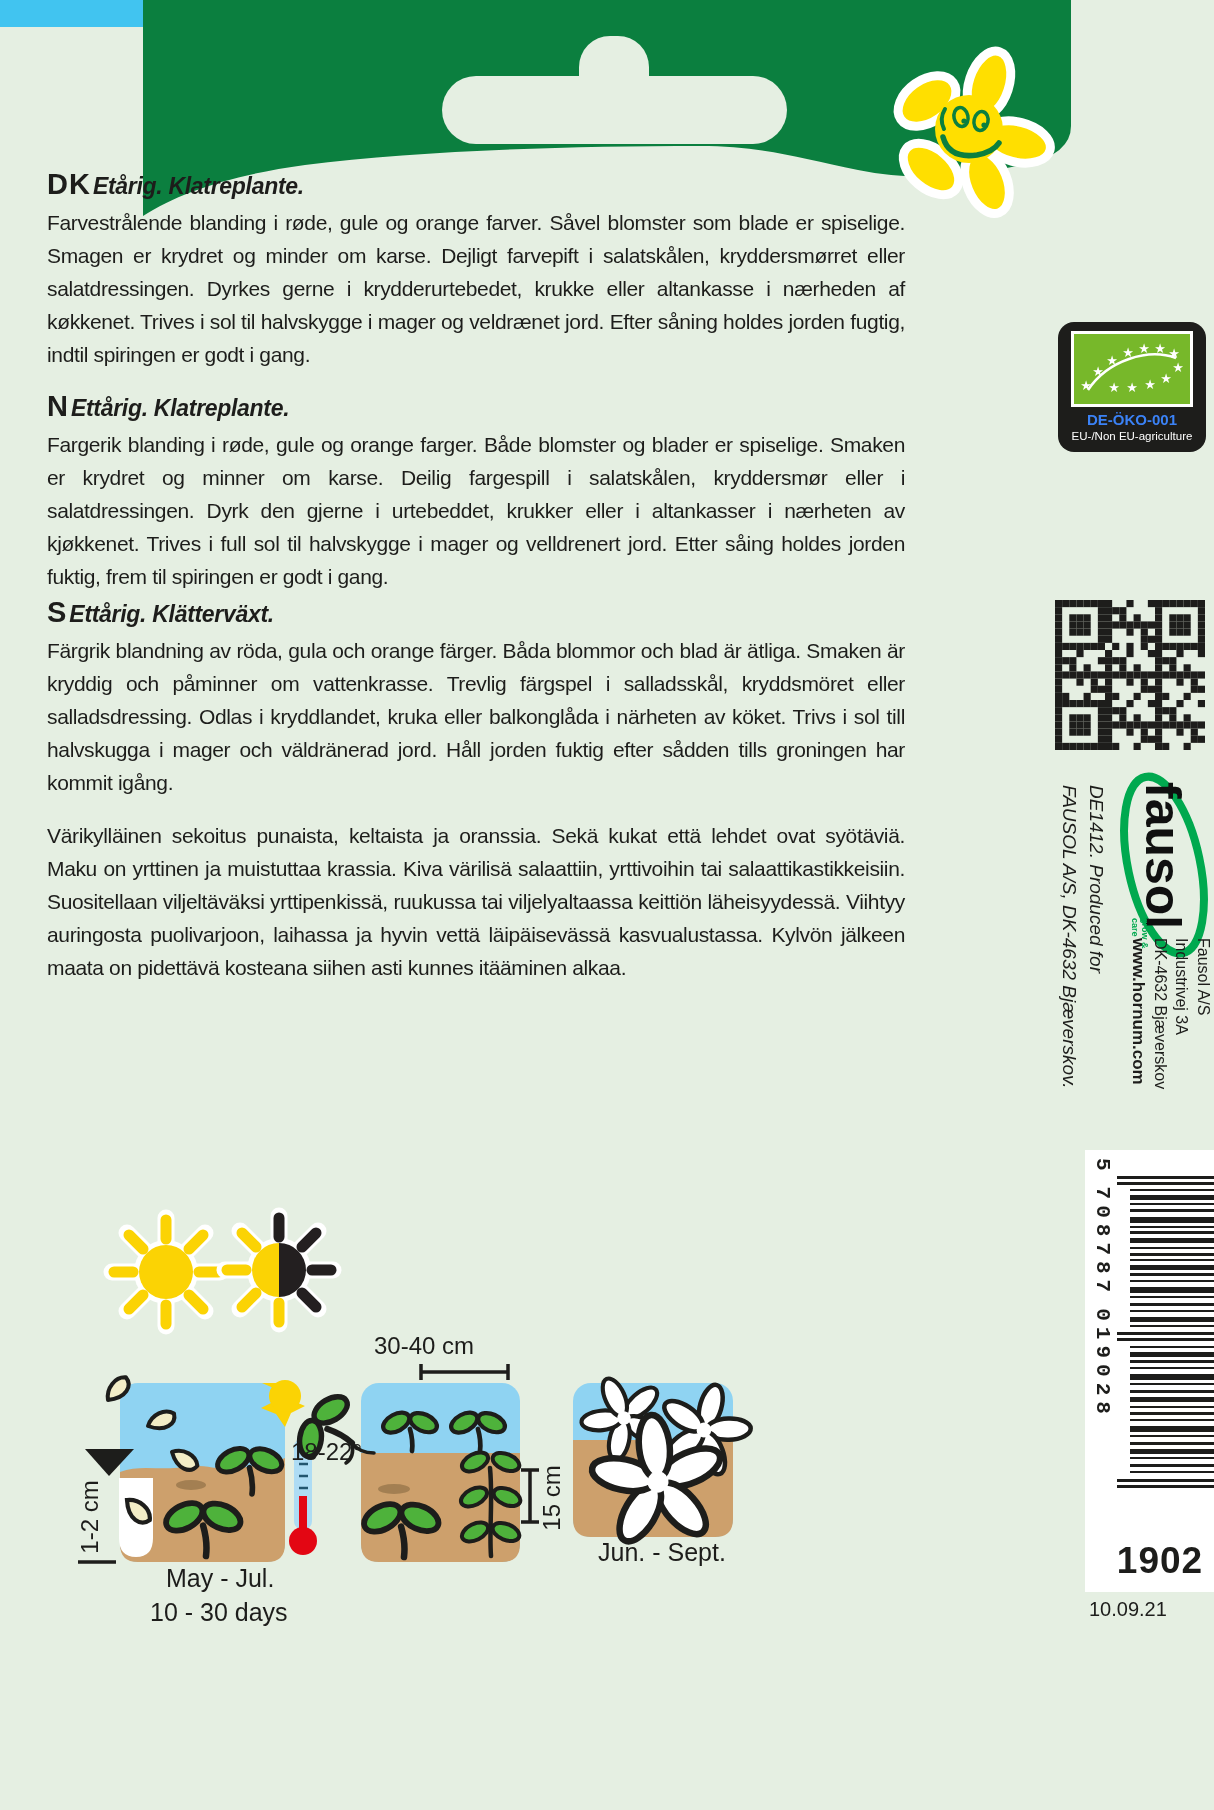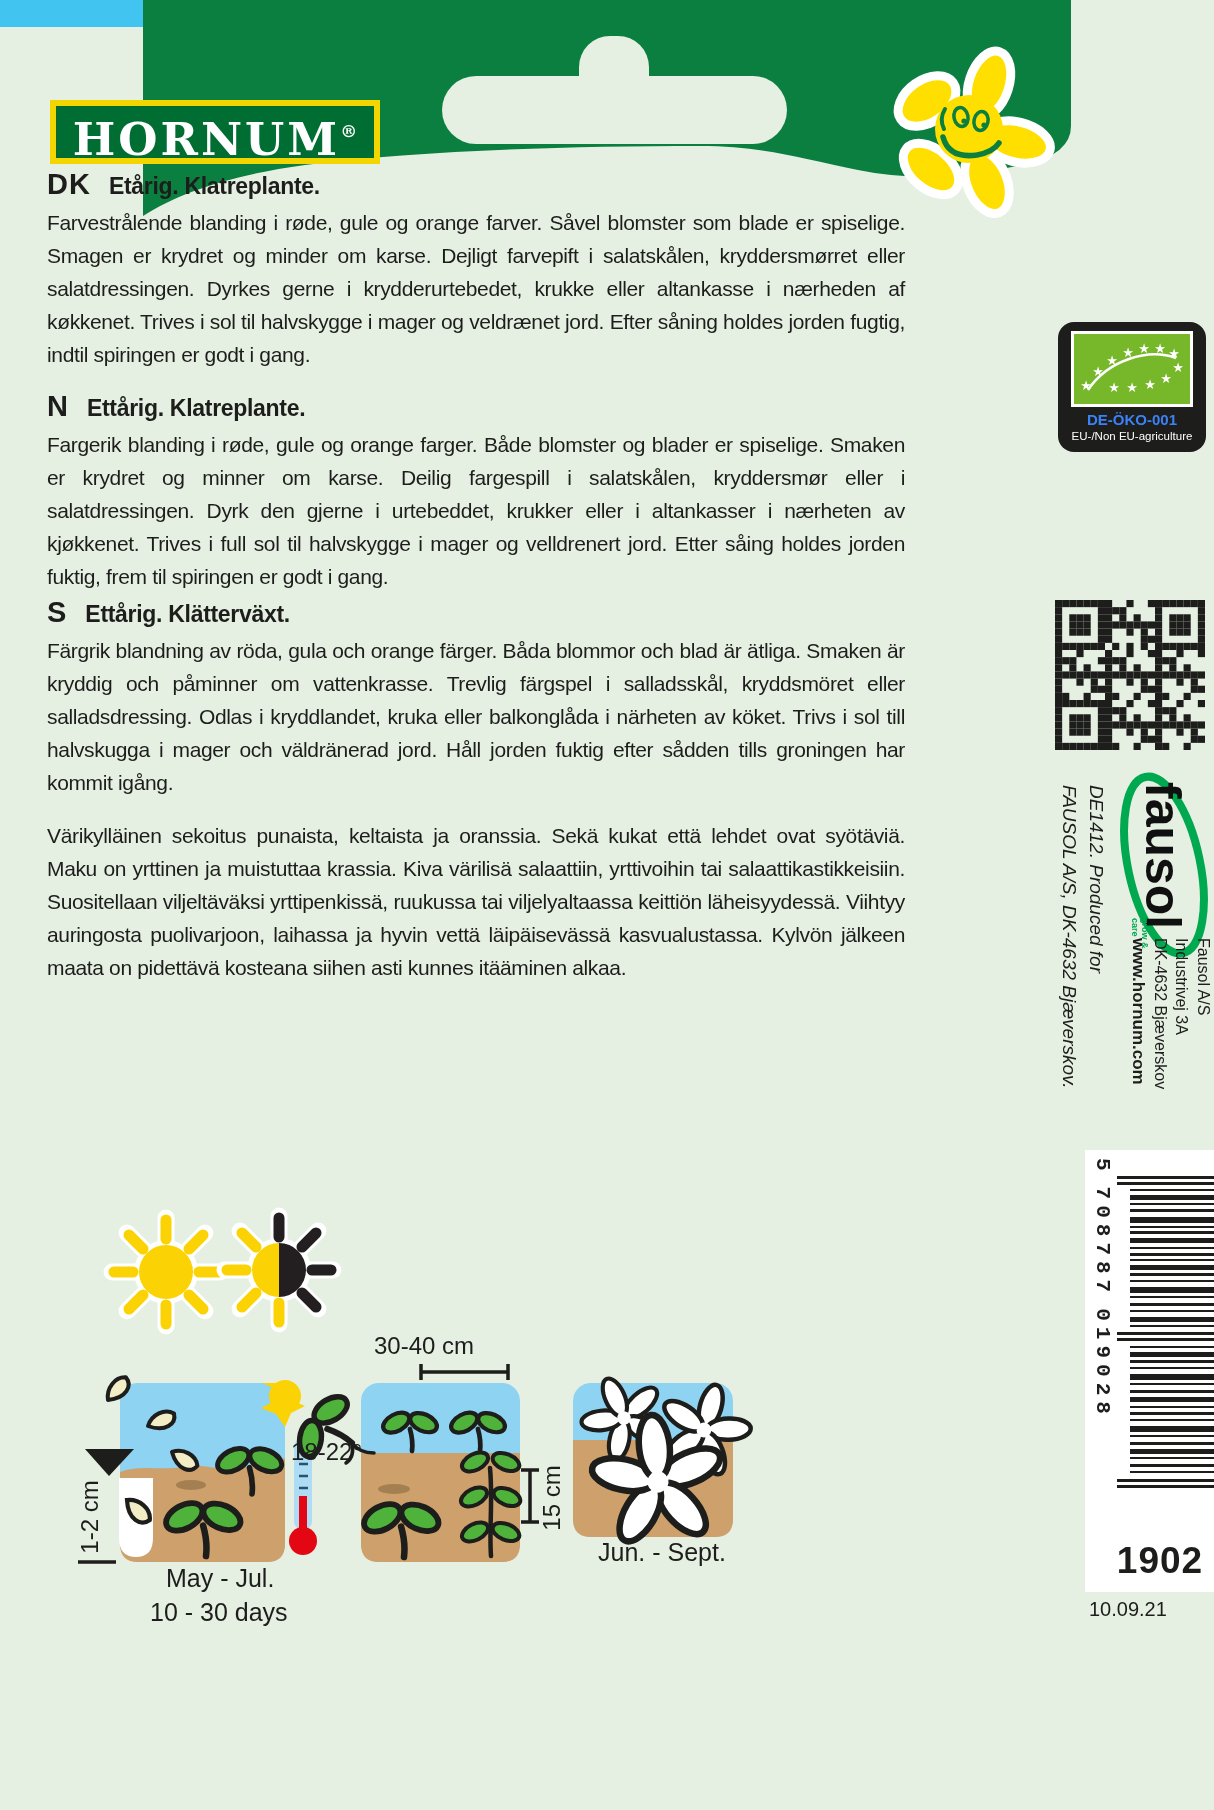--- a/index.html
+++ b/index.html
@@ -9,23 +9,23 @@
 
   
   .hornum-box{left:50px;top:100px;width:318px;height:52px;background:#006e33;
               border:6px solid #f3d500;text-align:center;}
   .hornum-box .brand-word{font-family:"DejaVu Serif",serif;font-weight:bold;color:#fff;
               font-size:45px;line-height:50px;letter-spacing:3px;}
   .hornum-box sup{font-size:17px;vertical-align:18px;letter-spacing:0;}
 
   
   .section{left:47px;width:858px;}
-  .sec-head{display:flex;align-items:baseline;gap:18px;}
+  .sec-head{display:flex;align-items:baseline;gap:2px;}
   .lang-code{font-weight:bold;font-size:29px;letter-spacing:1px;}
-  .sec-title{font-weight:bold;font-size:23px;letter-spacing:-0.3px;}
+  .sec-title{font-style:italic;font-weight:bold;font-size:23px;letter-spacing:-0.3px;}
   .sec-body{margin-top:5px;font-size:21px;line-height:33px;letter-spacing:-0.35px;
             text-align:justify;}
 
   
   .rotbox{position:absolute;overflow:visible;}
   .rot90{position:absolute;top:0;transform:rotate(90deg);transform-origin:0 0;}
   .prod-note{font-size:19px;font-style:italic;line-height:27px;white-space:nowrap;color:#1d1d1b;}
   .fausol-text{position:absolute;left:12px;top:22px;font-size:50px;font-weight:bold;
                letter-spacing:0px;color:#101010;}
   .fausol-tag{position:absolute;left:148px;top:64px;font-size:9px;font-weight:bold;color:#00a94f;}
@@ -84,23 +84,20 @@
         <path d="M-24,-20 Q-30,-10 -25,0" stroke-width="4"></path>
         <ellipse cx="-8" cy="-12" rx="7" ry="9.5" transform="rotate(-12 -8 -12)" stroke-width="3.5" fill="#ffdf00"></ellipse>
         <ellipse cx="12" cy="-8" rx="7" ry="9.5" transform="rotate(12 12 -8)" stroke-width="3.5" fill="#ffdf00"></ellipse>
         <circle cx="-5" cy="-8" r="2.6" fill="#0b7f3f" stroke="none"></circle>
         <circle cx="15" cy="-4" r="2.6" fill="#0b7f3f" stroke="none"></circle>
         <path d="M-26,8 Q-20,30 8,26 Q24,23 30,14" stroke-width="5.5"></path>
       </g>
     </g>
   </svg>
 
-  <div class="abs hornum-box">
-    <span class="brand-word"><span>HORNUM</span><sup>®</sup></span>
-  </div>
 
   <div class="abs section" style="top:168px;">
     <div class="sec-head">
       <span class="lang-code">DK</span>
       <span class="sec-title">Etårig. Klatreplante.</span>
     </div>
     <div class="sec-body">Farvestrålende blanding i røde, gule og orange farver. Såvel blomster som blade er spiselige. Smagen er krydret og minder om karse. Dejligt farvepift i salatskålen, kryddersmørret eller salatdressingen. Dyrkes gerne i krydderurtebedet, krukke eller altankasse i nærheden af køkkenet. Trives i sol til halvskygge i mager og veldrænet jord. Efter såning holdes jorden fugtig, indtil spiringen er godt i gang.</div>
   </div>
 
   <div class="abs section" style="top:390px;">

